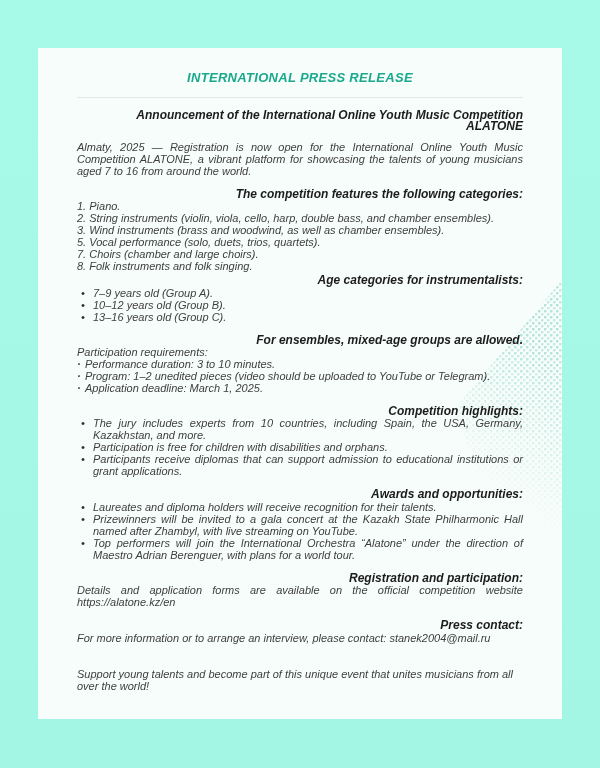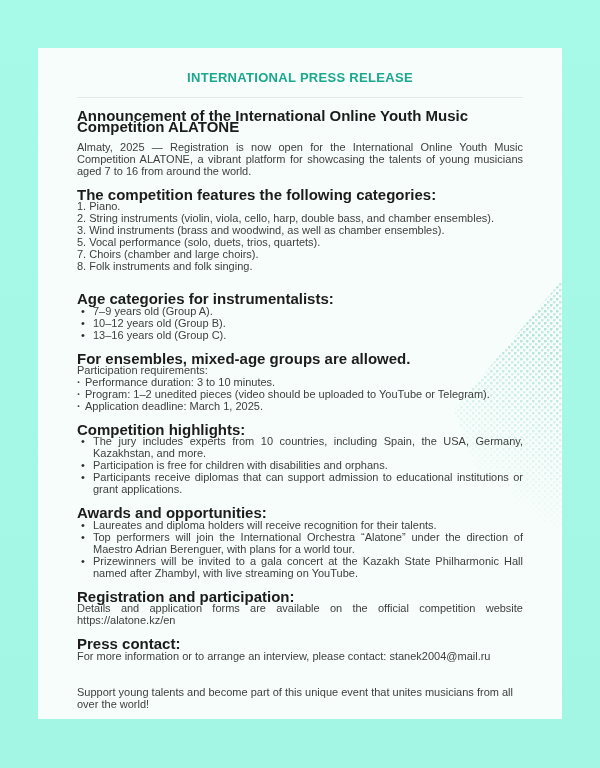--- a/index.html
+++ b/index.html
@@ -40,25 +40,26 @@
     letter-spacing: 0.3px;
     margin-top: 8px;
     line-height: 16px;
   }
   .divider {
     border: none;
     border-top: 1px solid #e0ebe8;
     margin-top: 11px;
   }
   h2, h3 {
-    font-size: 15px;
+    font-size: 12px;
     line-height: 11.4px;
     color: #1c1c1c;
     font-weight: bold;
     margin-top: 12px;
+    text-align: right;
   }
   p, li {
     font-size: 11px;
     line-height: 12px;
     color: #3e3e3e;
   }
   p.tight { margin-top: 8px; }
   .justify { text-align: justify; }
   .stretch { text-align: justify; text-align-last: justify; }
   ul { list-style: none; margin: 0; padding: 0; }
@@ -68,21 +69,21 @@
     position: absolute; left: 4px; top: 0;
     color: #2c2c2c;
   }
   ul.dots li { position: relative; padding-left: 8px; }
   ul.dots li::before {
     content: "\00b7";
     position: absolute; left: 0; top: 0;
     color: #3e3e3e; font-weight: bold;
   }
   .plain-heading { color: #3e3e3e; }
-  .sec { position: relative; z-index: 2; }
+  .sec { position: relative; z-index: 2; font-style: italic; }
 </style>
 </head>
 <body>
 
 <div class="card">
   <div class="halftone"></div>
 
   <h1 class="title sec">INTERNATIONAL PRESS RELEASE</h1>
   <hr class="divider sec">
 
@@ -92,21 +93,21 @@
   <h3 class="sec">The competition features the following categories:</h3>
   <ul class="numlist sec">
     <li>1. Piano.</li>
     <li>2. String instruments (violin, viola, cello, harp, double bass, and chamber ensembles).</li>
     <li>3. Wind instruments (brass and woodwind, as well as chamber ensembles).</li>
     <li>5. Vocal performance (solo, duets, trios, quartets).</li>
     <li>7. Choirs (chamber and large choirs).</li>
     <li>8. Folk instruments and folk singing.</li>
   </ul>
 
-  <h3 class="sec" style="margin-top:21px">Age categories for instrumentalists:</h3>
+  <h3 class="sec" style="margin-top:3px">Age categories for instrumentalists:</h3>
   <ul class="bullets sec">
     <li>7–9 years old (Group A).</li>
     <li>10–12 years old (Group B).</li>
     <li>13–16 years old (Group C).</li>
   </ul>
 
   <h3 class="sec">For ensembles, mixed-age groups are allowed.</h3>
 
   <p class="plain-heading sec">Participation requirements:</p>
   <ul class="dots sec">
@@ -118,22 +119,22 @@
   <h3 class="sec">Competition highlights:</h3>
   <ul class="bullets sec">
     <li class="justify">The jury includes experts from 10 countries, including Spain, the USA, Germany, Kazakhstan, and more.</li>
     <li class="justify">Participation is free for children with disabilities and orphans.</li>
     <li class="justify">Participants receive diplomas that can support admission to educational institutions or grant applications.</li>
   </ul>
 
   <h3 class="sec">Awards and opportunities:</h3>
   <ul class="bullets sec">
     <li class="justify">Laureates and diploma holders will receive recognition for their talents.</li>
+    <li class="justify">Prizewinners will be invited to a gala concert at the Kazakh State Philharmonic Hall named after Zhambyl, with live streaming on YouTube.</li>
     <li class="justify">Top performers will join the International Orchestra “Alatone” under the direction of Maestro Adrian Berenguer, with plans for a world tour.</li>
-    <li class="justify">Prizewinners will be invited to a gala concert at the Kazakh State Philharmonic Hall named after Zhambyl, with live streaming on YouTube.</li>
   </ul>
 
   <h3 class="sec">Registration and participation:</h3>
   <p class="stretch sec">Details and application forms are available on the official competition website</p>
   <p class="sec">https://alatone.kz/en</p>
 
   <h3 class="sec">Press contact:</h3>
   <p class="sec">For more information or to arrange an interview, please contact: stanek2004@mail.ru</p>
 
   <p class="tight sec" style="margin-top:24px">Support young talents and become part of this unique event that unites musicians from all over the world!</p>

